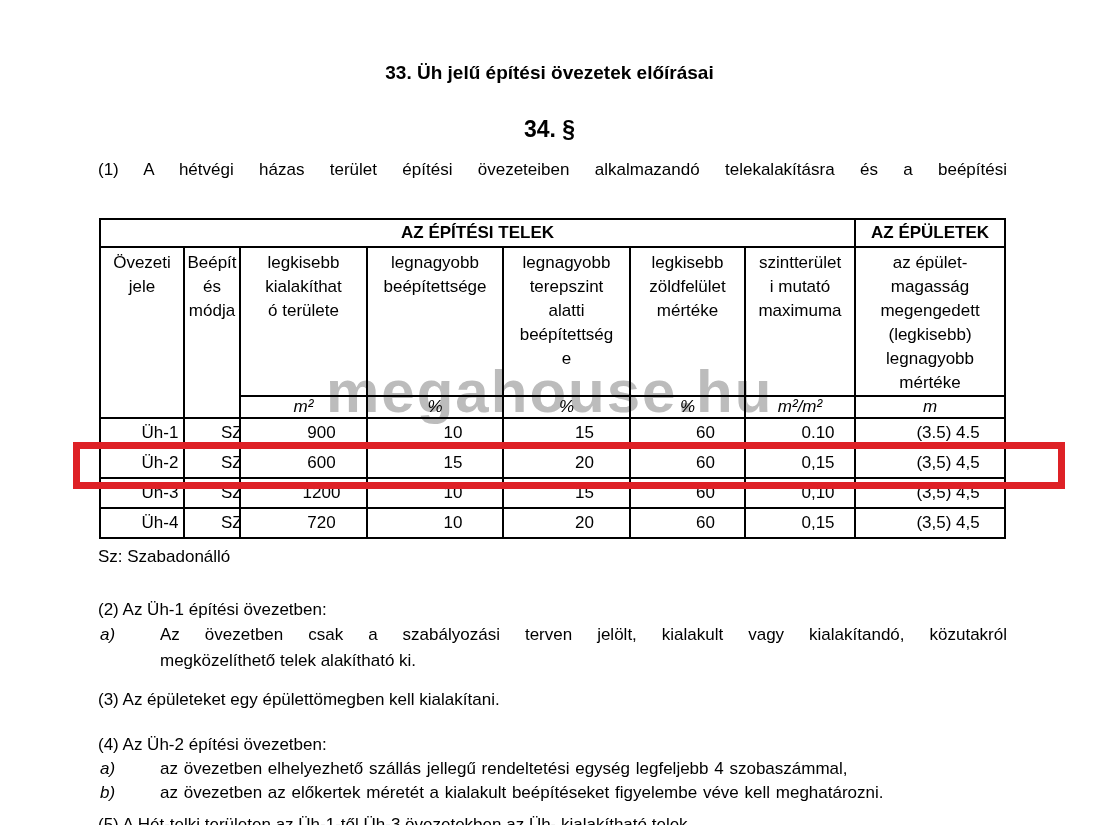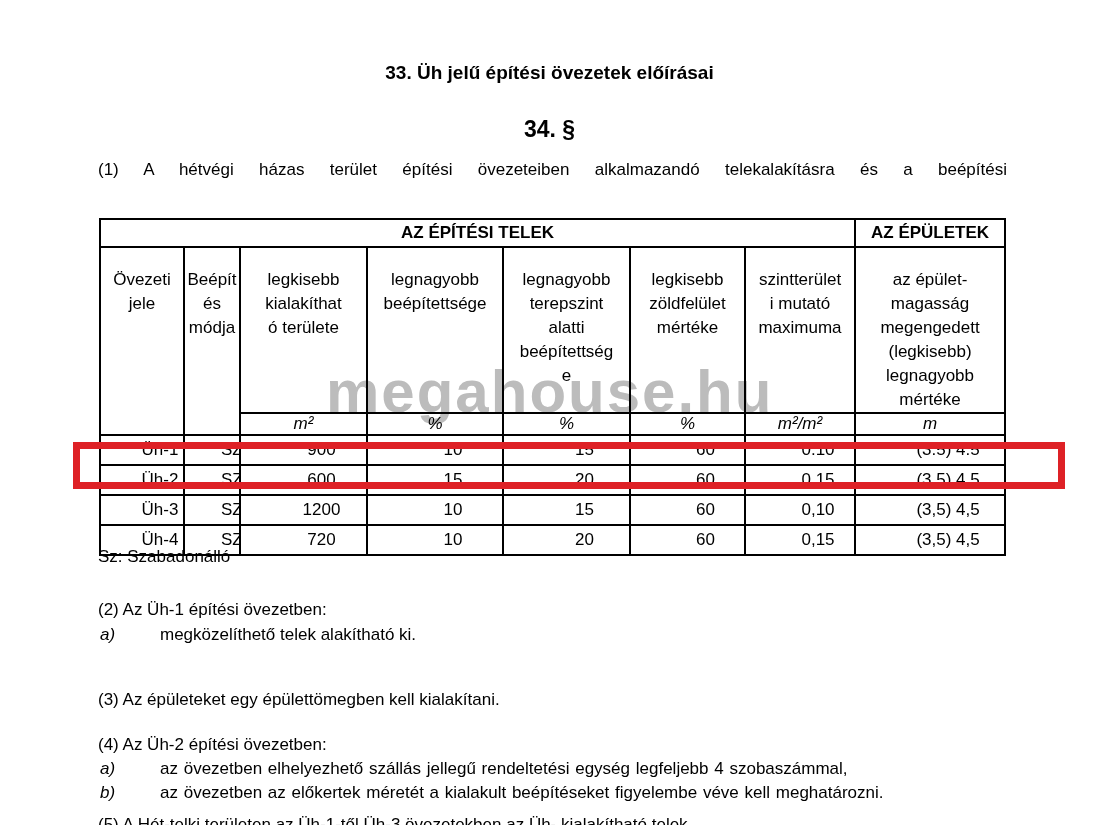--- a/index.html
+++ b/index.html
@@ -34,21 +34,21 @@
     font-size: 17px;
     background: transparent;
     overflow: hidden;
   }
   tr.group-row th { height: 28px; font-weight: bold; vertical-align: middle; }
   tr.colhead-row th {
     height: 148px;
     font-weight: normal;
     vertical-align: top;
     line-height: 24px;
-    padding-top: 20px;
+    padding-top: 3px;
     white-space: pre-line;
     border-radius: 14px;
   }
   tr.units-row td { height: 16px; vertical-align: middle; font-style: italic; }
   tbody.data-body td { height: 30px; vertical-align: middle; padding-left: 36px; }
 
   
   .watermark {
     position: absolute;
     top: 362px;
@@ -194,20 +194,21 @@
   </table>
 </div>
 
 <div class="highlight-box" style="border-color: rgb(222, 33, 38);"></div>
 
 <div class="block" style="top:544px;">Sz: Szabadonálló</div>
 
 <div class="block" style="top:597px;">(2) Az Üh-1 építési övezetben:</div>
 <div class="list-item" style="top:622px;">
   <span class="marker">a)</span>
+  <div class="just-line">Az övezetben csak a szabályozási terven jelölt, kialakult vagy kialakítandó, közutakról</div>
   <div>megközelíthető telek alakítható ki.</div>
 </div>
 
 <div class="block" style="top:687px;">(3) Az épületeket egy épülettömegben kell kialakítani.</div>
 
 <div class="block" style="top:732px;">(4) Az Üh-2 építési övezetben:</div>
 <div class="list-item tight" style="top:756px;">
   <span class="marker">a)</span>
   <span>az övezetben elhelyezhető szállás jellegű rendeltetési egység legfeljebb 4 szobaszámmal,</span>
 </div>

